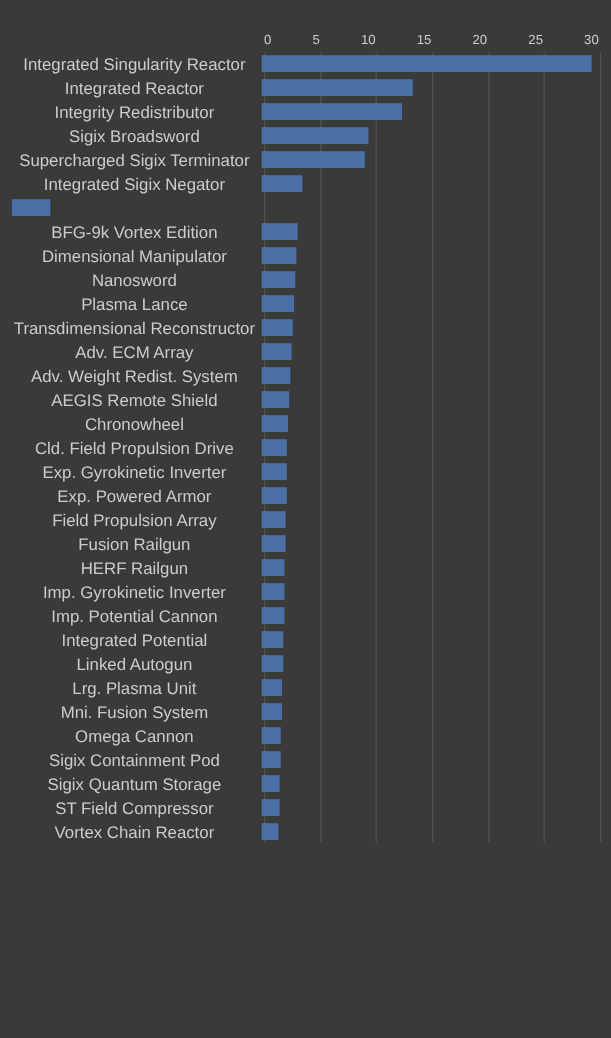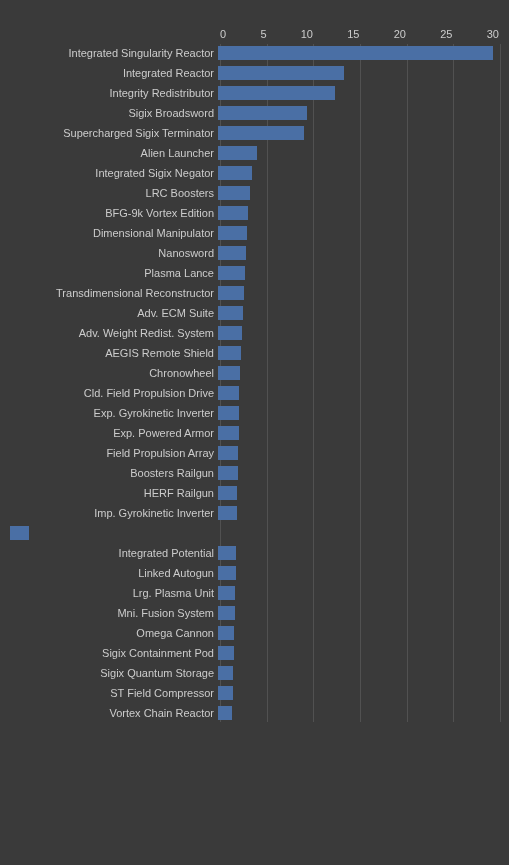--- a/index.html
+++ b/index.html
@@ -35,22 +35,22 @@
       color: #cccccc;
     }
     .bar-row {
       display: flex;
       align-items: center;
       margin-bottom: 2px;
       height: 18px;
     }
     .bar-label {
       width: 208px;
-      text-align: right;
-      font-size: 11px;
+      text-align: center;
+      font-size: 14px;
       color: #cccccc;
       padding-right: 4px;
       white-space: nowrap;
     }
     .bar-area {
       width: 280px;
       height: 100%;
       position: relative;
       display: flex;
       align-items: center;
@@ -132,33 +132,26 @@
             <div class="bar" style="width: 31.6667%;"></div>
           </div>
         </div>
         <div class="bar-row">
           <div class="bar-label">Supercharged Sigix Terminator</div>
           <div class="bar-area">
             <div class="bar" style="width: 30.6667%;"></div>
           </div>
         </div>
         <div class="bar-row">
-          <div class="bar-label">Alien Launcher</div>
-          <div class="bar-area">
-            <div class="bar" style="width: 14%;"></div>
-          </div>
-        </div>
-        <div class="bar-row">
           <div class="bar-label">Integrated Sigix Negator</div>
           <div class="bar-area">
             <div class="bar" style="width: 12%;"></div>
           </div>
         </div>
         <div class="bar-row">
-          <div class="bar-label">LRC Boosters</div>
           <div class="bar-area">
             <div class="bar" style="width: 11.3333%;"></div>
           </div>
         </div>
         <div class="bar-row">
           <div class="bar-label">BFG-9k Vortex Edition</div>
           <div class="bar-area">
             <div class="bar" style="width: 10.6667%;"></div>
           </div>
         </div>
@@ -180,21 +173,21 @@
             <div class="bar" style="width: 9.66667%;"></div>
           </div>
         </div>
         <div class="bar-row">
           <div class="bar-label">Transdimensional Reconstructor</div>
           <div class="bar-area">
             <div class="bar" style="width: 9.33333%;"></div>
           </div>
         </div>
         <div class="bar-row">
-          <div class="bar-label">Adv. ECM Suite</div>
+          <div class="bar-label">Adv. ECM Array</div>
           <div class="bar-area">
             <div class="bar" style="width: 9%;"></div>
           </div>
         </div>
         <div class="bar-row">
           <div class="bar-label">Adv. Weight Redist. System</div>
           <div class="bar-area">
             <div class="bar" style="width: 8.66667%;"></div>
           </div>
         </div>
@@ -228,38 +221,39 @@
             <div class="bar" style="width: 7.33333%;"></div>
           </div>
         </div>
         <div class="bar-row">
           <div class="bar-label">Field Propulsion Array</div>
           <div class="bar-area">
             <div class="bar" style="width: 7%;"></div>
           </div>
         </div>
         <div class="bar-row">
-          <div class="bar-label">Boosters Railgun</div>
+          <div class="bar-label">Fusion Railgun</div>
           <div class="bar-area">
             <div class="bar" style="width: 7%;"></div>
           </div>
         </div>
         <div class="bar-row">
           <div class="bar-label">HERF Railgun</div>
           <div class="bar-area">
             <div class="bar" style="width: 6.66667%;"></div>
           </div>
         </div>
         <div class="bar-row">
           <div class="bar-label">Imp. Gyrokinetic Inverter</div>
           <div class="bar-area">
             <div class="bar" style="width: 6.66667%;"></div>
           </div>
         </div>
         <div class="bar-row">
+          <div class="bar-label">Imp. Potential Cannon</div>
           <div class="bar-area">
             <div class="bar" style="width: 6.66667%;"></div>
           </div>
         </div>
         <div class="bar-row">
           <div class="bar-label">Integrated Potential</div>
           <div class="bar-area">
             <div class="bar" style="width: 6.33333%;"></div>
           </div>
         </div>

